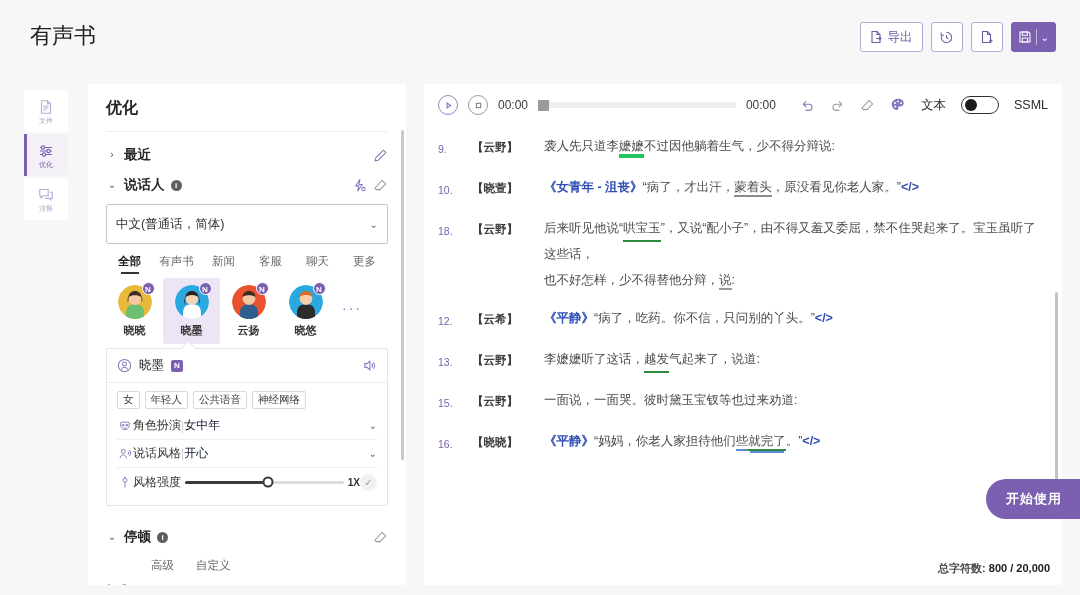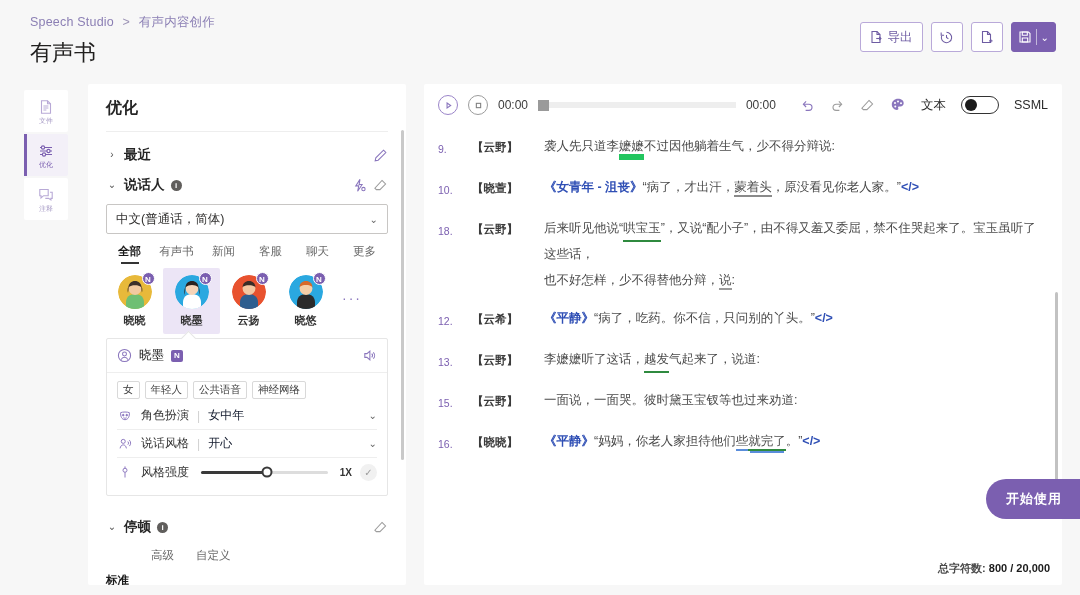--- a/index.html
+++ b/index.html
@@ -52,21 +52,21 @@
   .sect-name { font-size: 13.5px; font-weight: bold; color: #262626; }
   .info-dot {
     width: 11px; height: 11px; border-radius: 50%; background: #605e5c; color: #fff;
     font-size: 8px; line-height: 11px; text-align: center; font-weight: bold; display: inline-block;
   }
   .sect-spacer { flex: 1; }
   .sect-icon { color: #8a76bd; cursor: pointer; display: flex; }
   .sect-icon.grey { color: #9c9c9c; }
 
   .select {
-    height: 30px; border: 1px solid #c8c6c4; border-radius: 2px; display: flex; align-items: center;
+    height: 40px; border: 1px solid #c8c6c4; border-radius: 2px; display: flex; align-items: center;
     padding: 4px 9px; font-size: 12.5px; color: #323130; margin: 4px 0 0 0; cursor: pointer;
   }
   .select .caret { margin-left: auto; color: #666; font-size: 10px; }
 
   .tabs { display: flex; gap: 0; margin-top: 10px; }
   .tab { flex: 1; text-align: center; font-size: 11.5px; color: #6b6b6b; padding-bottom: 5px; cursor: pointer; position: relative; }
   .tab.active { color: #1a1a1a; font-weight: bold; }
   .tab.active::after { content: ""; position: absolute; left: 50%; transform: translateX(-50%); bottom: 0; width: 18px; height: 2px; background: #333; }
 
   .voice-strip { display: flex; align-items: flex-start; margin-top: 4px; }
@@ -85,21 +85,21 @@
   .voice-card { border: 1px solid #e6e6e6; border-radius: 2px; margin-top: 4px; position: relative; }
   .vc-arrow { position: absolute; top: -6px; left: 76px; width: 11px; height: 11px; background: #fff;
               border-left: 1px solid #e6e6e6; border-top: 1px solid #e6e6e6; transform: rotate(45deg); }
   .vc-head { display: flex; align-items: center; gap: 7px; padding: 8px 10px; border-bottom: 1px solid #eee; }
   .vc-name { font-size: 12.5px; color: #262626; }
   .badge-n-sm { width: 12px; height: 12px; border-radius: 2px; background: #7b5fb0; color: #fff;
                 font-size: 8px; line-height: 12px; text-align: center; font-weight: bold; }
   .vc-body { padding: 8px 10px 9px 10px; }
   .chips { display: flex; gap: 5px; }
   .chip { border: 1px solid #d9d9d9; border-radius: 2px; font-size: 10.5px; color: #3b3b3b; padding: 1px 5px; }
-  .vrow { display: flex; align-items: center; gap: 8px; height: 28px; border-bottom: 1px solid #eee; font-size: 12px; color: #2b2b2b; }
+  .vrow { display: flex; align-items: center; height: 28px; border-bottom: 1px solid #eee; font-size: 12px; color: #2b2b2b; }
   .vrow:last-child { border-bottom: none; }
   .vrow .vicon { color: #8a76bd; width: 16px; display: flex; justify-content: center; }
   .vrow .vlabel { color: #333; }
   .vrow .vbar { color: #d0d0d0; }
   .vrow .vval { color: #0f172a; }
   .vrow .vcaret { margin-left: auto; color: #666; font-size: 10px; }
   .slider { flex: 1; height: 3px; background: #ddd; border-radius: 2px; position: relative; margin: 0 4px; }
   .slider .fill { position: absolute; left: 0; top: 0; bottom: 0; width: 52%; background: #3a3a3a; border-radius: 2px; }
   .slider .knob { position: absolute; left: 52%; top: 50%; transform: translate(-50%,-50%); width: 11px; height: 11px;
                   border-radius: 50%; background: #fff; border: 2px solid #3a3a3a; }
@@ -129,21 +129,21 @@
   .toggle .dot { position: absolute; left: 3px; top: 2px; width: 12px; height: 12px; border-radius: 50%; background: #1b1b1b; }
   .ssml-lbl { font-size: 12.5px; color: #2b2b2b; }
 
   .lines { flex: 1; overflow: hidden; padding: 5px 0 0 0; position: relative; }
   .line { display: flex; padding: 6px 20px 6px 14px; font-size: 12.5px; line-height: 26px; }
   .ln-no { width: 34px; color: #7b5fb0; font-size: 10.5px; padding-top: 3px; flex-shrink: 0; }
   .ln-spk { width: 72px; color: #3a3a3a; font-size: 11.5px; font-weight: bold; flex-shrink: 0; padding-top: 1px; }
   .ln-txt { flex: 1; color: #4a4a4a; }
   .style-tag { color: #2f4fb5; font-weight: bold; }
   .tag-end { color: #2f4fb5; font-weight: bold; }
-  .u-orange { border-bottom: 6px solid #22c55e; padding-bottom: 1px; }
+  .u-orange { border-bottom: 4px solid #22c55e; padding-bottom: 1px; }
   .u-green { border-bottom: 2px solid #2f8a3f; padding-bottom: 5px; }
   .u-grey { border-bottom: 2px solid #8a8a8a; padding-bottom: 1px; }
   .u-grey2 { border-bottom: 2px solid #9a9a9a; padding-bottom: 1px; }
   .u-blue { border-bottom: 2px solid #5a8ddb; padding-bottom: 1px; }
   .u-multi { border-bottom: 2px solid #2f8a3f; box-shadow: 0 4px 0 -2px #5a8ddb; padding-bottom: 1px; }
   .ed-scrollbar { position: absolute; right: 4px; top: 170px; width: 3px; height: 200px; background: #c2c2c2; border-radius: 2px; }
 
   .ed-footer { height: 34px; display: flex; align-items: center; justify-content: flex-end; padding-right: 12px; }
   .count { font-size: 11px; color: #4b4b4b; font-weight: bold; }
   .count b { color: #1b1b1b; }
@@ -154,25 +154,20 @@
     border-top-left-radius: 22px; border-bottom-left-radius: 22px; cursor: pointer; letter-spacing: 1px;
   }
 </style>
 </head>
 <body>
 
 <div class="app">
 
   <div class="header">
     <div>
-      <div class="crumbs">
-        <span class="crumb-link">Speech Studio</span>
-        <span class="sep">&gt;</span>
-        <span class="crumb-link">有声内容创作</span>
-      </div>
       <div class="page-title">有声书</div>
     </div>
     <div class="hdr-actions">
       <div class="btn">
         <svg width="13" height="14" viewBox="0 0 13 14" fill="none" stroke="#6e5ca3" stroke-width="1.1">
           <path d="M2 1.5h5l3 3v8H2z"></path>
             <path d="M7 1.5v3h3"></path>
             <path d="M6.2 8.5h4.6"></path>
             <path d="M9.3 7l1.6 1.5-1.6 1.5"></path>
         </svg>

